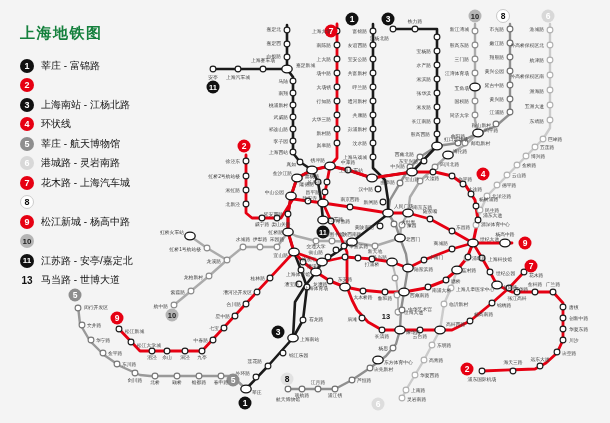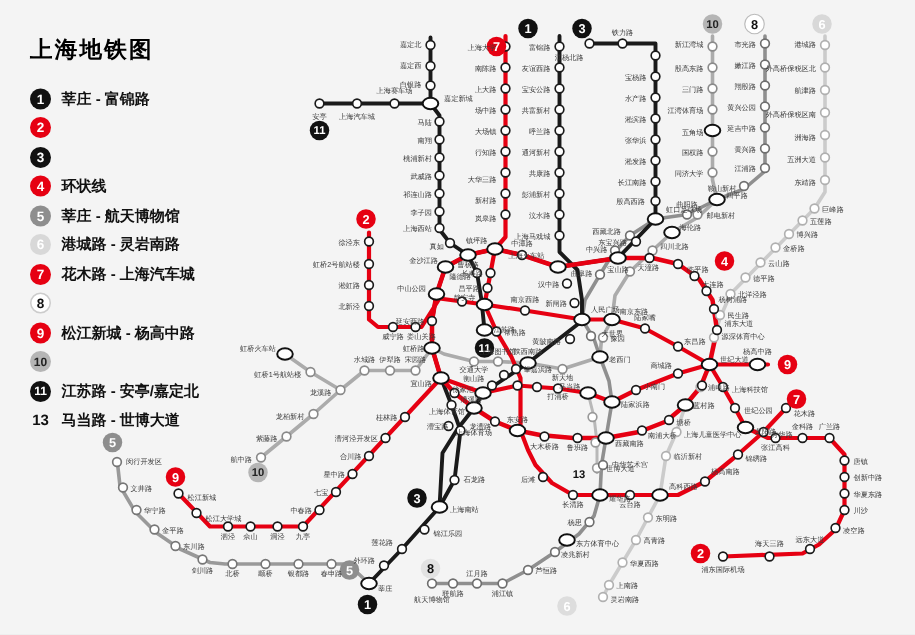--- a/index.html
+++ b/index.html
@@ -1,44 +1,45 @@
 <!DOCTYPE html>
 <html><head>
 <meta charset="utf-8">
 <style>
   html,body{margin:0;padding:0;background:#e9e9e9;}
   .stage{position:relative;width:610px;height:423px;background:#f4f4f4;overflow:hidden;
          font-family:"Liberation Sans", sans-serif;}
-  .map-title{position:absolute;left:20px;top:24px;font-size:15px;font-weight:bold;color:#000000;
+  .map-title{position:absolute;left:20px;top:24px;font-size:15px;font-weight:bold;color:#15803d;
              letter-spacing:1.5px;}
   .legend{position:absolute;left:20px;top:56px;}
   .lrow{display:flex;align-items:center;height:19.5px;}
   .lbadge{width:14px;height:14px;border-radius:50%;font-size:9px;font-weight:bold;
           display:flex;align-items:center;justify-content:center;flex:0 0 14px;box-sizing:border-box;}
   .lbadge.two{font-size:8px;}
   .lbadge.plain{background:none !important;color:#111 !important;font-size:10px;}
-  .ltext{margin-left:7px;font-size:10px;font-weight:bold;color:#111;white-space:nowrap;}
+  .ltext{margin-left:7px;font-size:10px;font-weight:normal;color:#111;white-space:nowrap;}
   svg.map{position:absolute;left:0;top:0;}
   svg text{font-family:"Liberation Sans", sans-serif;}
 </style>
 </head>
 <body>
 
 <div class="stage">
   <div class="map-title">上海地铁图</div>
   <div class="legend">
       <div class="lrow">
         <span class="lbadge" style="background: rgb(17, 17, 17); color: rgb(255, 255, 255);">1</span>
         <span class="ltext">莘庄 - 富锦路</span>
       </div>
       <div class="lrow">
         <span class="lbadge" style="background: rgb(230, 0, 18); color: rgb(255, 255, 255);">2</span>
       </div>
       <div class="lrow">
         <span class="lbadge" style="background: rgb(17, 17, 17); color: rgb(255, 255, 255);">3</span>
+        <span class="ltext">上海南站 - 江杨北路</span>
       </div>
       <div class="lrow">
         <span class="lbadge" style="background: rgb(230, 0, 18); color: rgb(255, 255, 255);">4</span>
         <span class="ltext">环状线</span>
       </div>
       <div class="lrow">
         <span class="lbadge" style="background: rgb(142, 142, 142); color: rgb(255, 255, 255);">5</span>
         <span class="ltext">莘庄 - 航天博物馆</span>
       </div>
       <div class="lrow">

